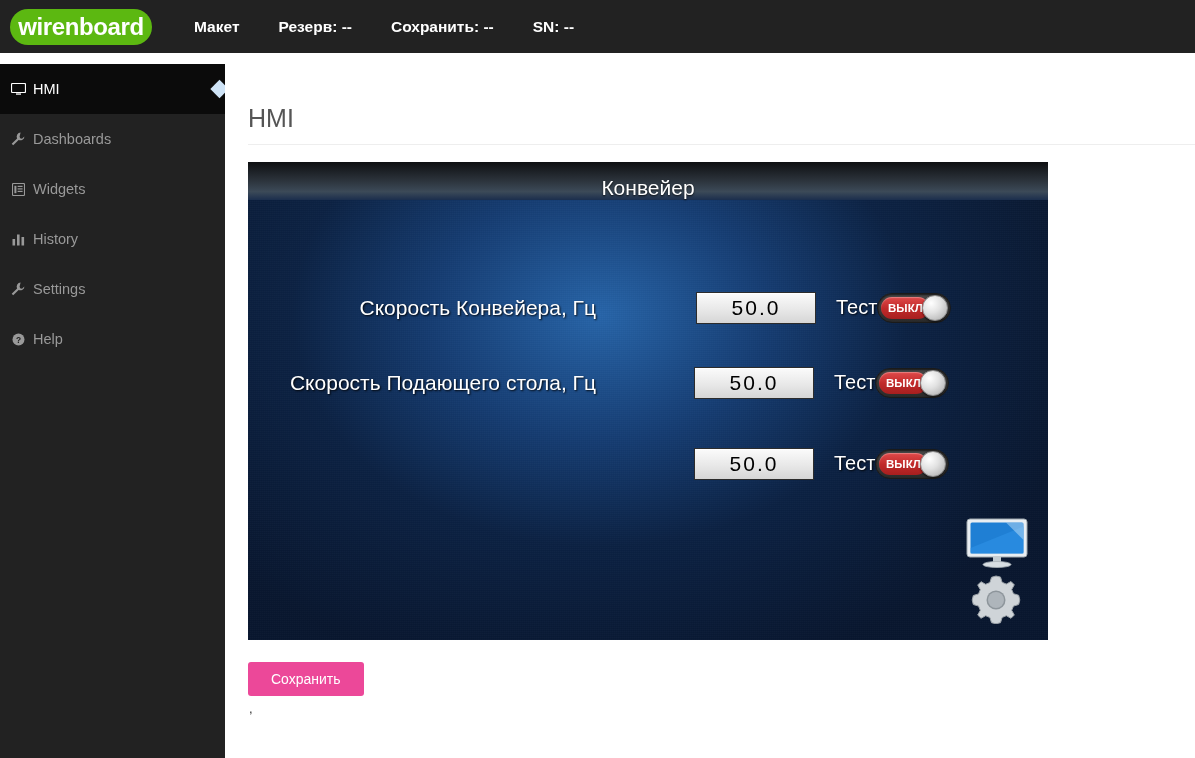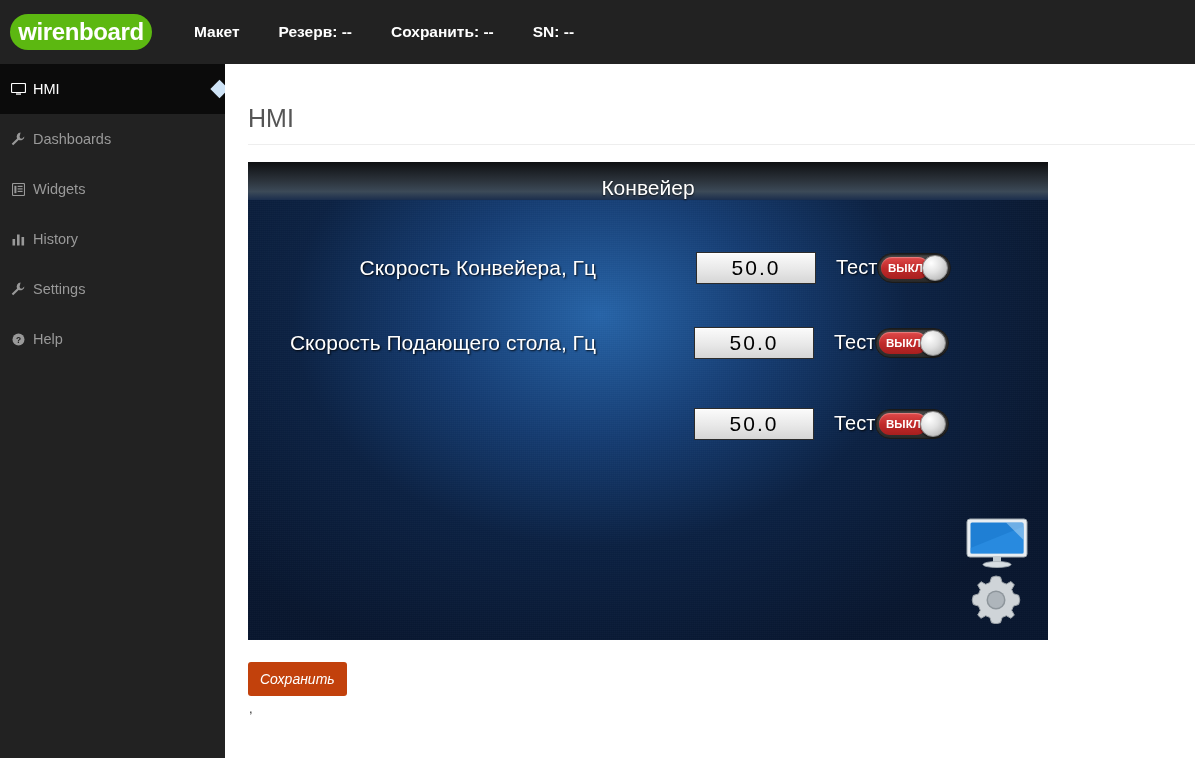--- a/index.html
+++ b/index.html
@@ -6,21 +6,21 @@
   html, body {
     width: 1195px; height: 758px;
     background: #ffffff;
     font-family: "Liberation Sans", sans-serif;
     overflow: hidden;
   }
 
   
   .topbar {
     position: absolute; left: 0; top: 0;
-    width: 1195px; height: 64px;
+    width: 1195px; height: 53px;
     background: #222222;
     display: flex; align-items: center;
   }
   .logo {
     margin-left: 10px;
     width: 142px; height: 36px;
     background: #5cb811;
     border-radius: 18px;
     display: flex; align-items: center; justify-content: center;
     color: #ffffff;
@@ -106,21 +106,21 @@
   }
   .hmi-head-title {
     color: #ffffff; font-size: 21px;
     text-shadow: 0 1px 2px rgba(0,0,0,0.85);
   }
 
   .hmi-rows { position: absolute; left: 0; top: 38px; width: 800px; }
   .hmi-row {
     position: absolute; left: 0;
     width: 800px; height: 56px;
-    display: flex; align-items: center;
+    display: flex; align-items: center; margin-top: 40px;
   }
   .row-label {
     position: absolute; top: 50%; transform: translateY(-50%);
     right: 452px;
     color: #ffffff;
     font-size: 21px;
     white-space: nowrap;
     text-shadow: 1px 1px 2px rgba(0,0,0,0.9);
   }
   .row-value {
@@ -172,27 +172,26 @@
     border: 1px solid #8d8d8d;
     box-shadow: 0 1px 2px rgba(0,0,0,0.6);
   }
 
   .hmi-icons { position: absolute; right: 12px; bottom: 12px; width: 70px; }
   .monitor-ico, .gear-ico { display: block; }
 
   
   .save-btn {
     position: absolute; left: 23px; top: 598px;
-    padding: 9px 12px;
-    background: #c2410c;
+    padding: 9px 23px;
+    background: #ec4899;
     border: none; border-radius: 3px;
     color: #ffffff; font-size: 14px;
     cursor: pointer;
     font-family: "Liberation Sans", sans-serif;
-    font-style: italic;
   }
   .trailing-text {
     position: absolute; left: 24px; top: 637px;
     font-size: 13px; color: #333333;
   }
 </style>
 </head>
 <body>
 
 <div class="topbar">

